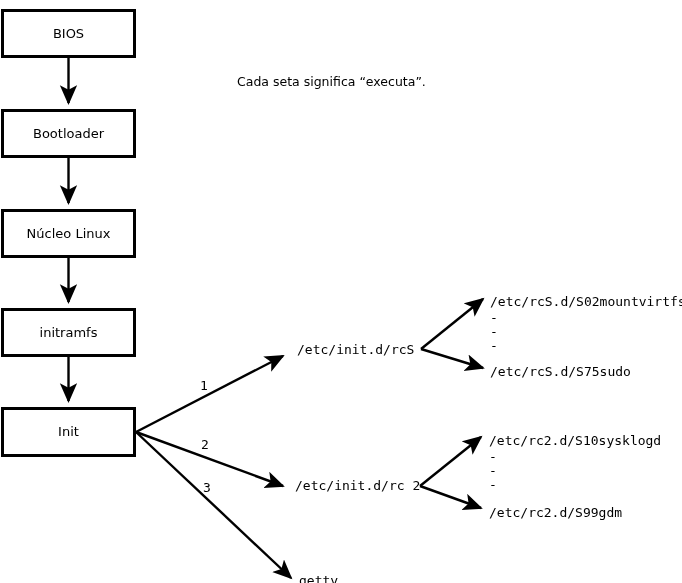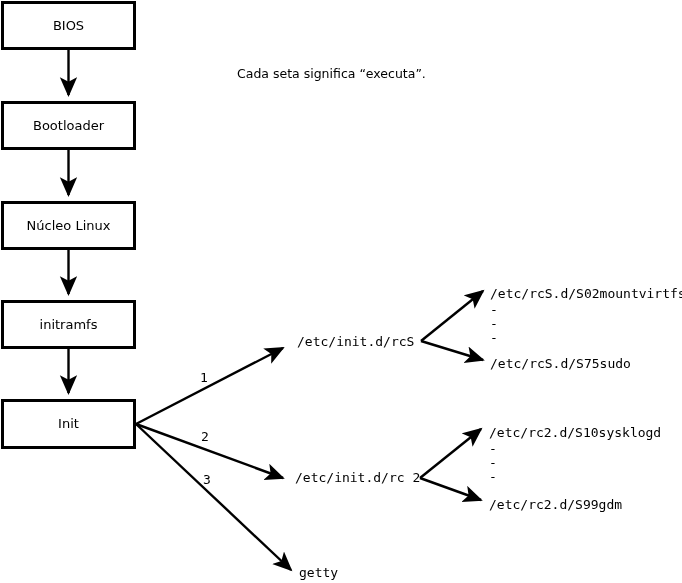--- a/index.html
+++ b/index.html
@@ -10,21 +10,21 @@
   }
   body {
     width: 682px;
     height: 583px;
     position: relative;
     overflow: hidden;
     font-family: "DejaVu Sans", sans-serif;
   }
   #diagram-root {
     position: absolute;
-    top: 0;
+    top: 8px;
     left: 0;
     width: 682px;
     height: 489px;
   }
   svg {
     display: block;
   }
   .node-box {
     fill: #ffffff;
     stroke: #000000;

